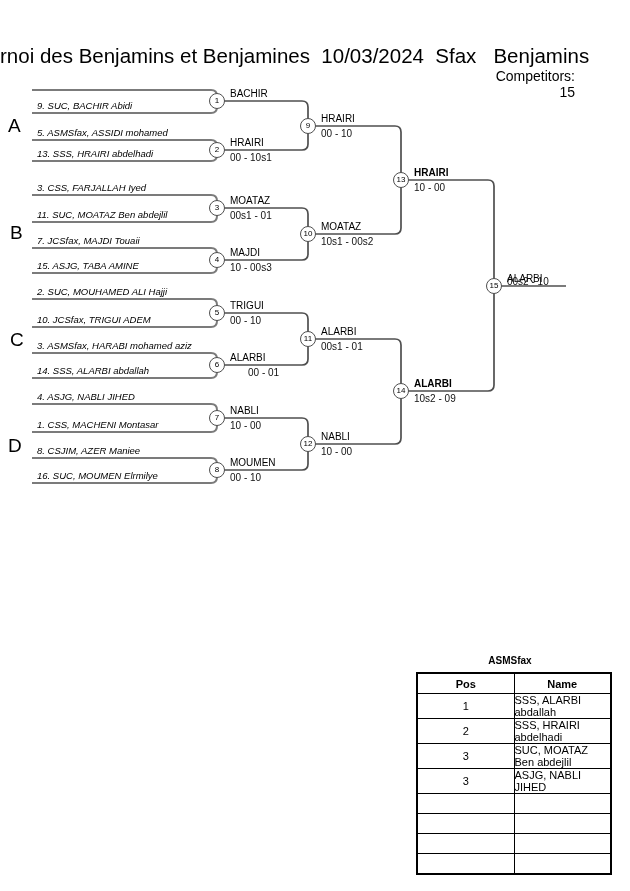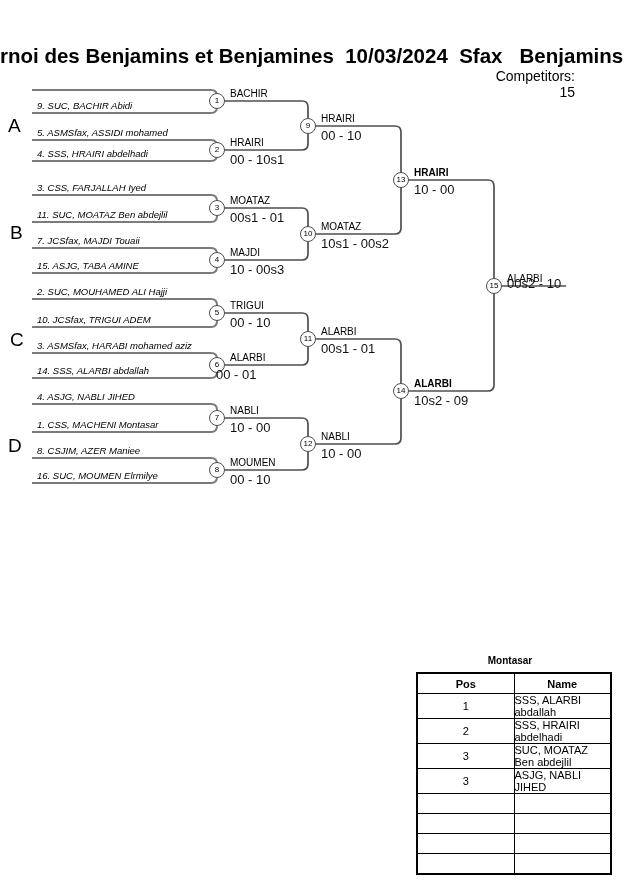--- a/index.html
+++ b/index.html
@@ -1,25 +1,25 @@
 <!DOCTYPE html>
 <html><head>
 <meta charset="utf-8">
 <style>
   html,body{margin:0;padding:0;background:#fff;}
   .page{position:relative;width:630px;height:891px;background:#fff;overflow:hidden;
         font-family:"Liberation Sans", sans-serif;color:#000;}
-  .title{position:absolute;left:0;top:44px;width:630px;font-size:20.5px;font-weight:bold;
+  .title{position:absolute;left:0;top:44px;width:630px;font-size:20.5px;font-weight:normal;
          white-space:pre;overflow:hidden;}
   .competitors{position:absolute;left:495px;top:68px;width:80px;text-align:right;font-size:14px;}
   .grp{position:absolute;font-size:19px;}
   .entry{position:absolute;font-size:9.5px;white-space:pre;font-style:italic;}
   .winner{position:absolute;font-size:10px;white-space:pre;}
   .winner.bold{font-weight:bold;}
-  .score{position:absolute;font-size:13px;white-space:pre;color:#111;}
+  .score{position:absolute;font-size:10px;white-space:pre;color:#111;}
   .circle{position:absolute;width:16px;height:16px;box-sizing:border-box;border:1.5px solid #4f4f4f;
           border-radius:50%;background:#fff;font-size:8px;line-height:13px;text-align:center;}
   svg.lines{position:absolute;left:0;top:0;}
   .results-title{position:absolute;left:416px;top:655px;width:188px;text-align:center;
                  font-size:10px;font-weight:bold;}
   table.results{position:absolute;left:416px;top:672px;width:196px;border-collapse:collapse;
                 border:2px solid #000;table-layout:fixed;font-size:11px;}
   table.results th,table.results td{border:1px solid #000;height:19px;padding:0;vertical-align:middle;}
   table.results th{font-weight:bold;text-align:center;}
   td.pos{width:26px;text-align:center;}
@@ -72,21 +72,21 @@
   </svg>
 
   <div class="grp" style="left:8px;top:115px">A</div>
   <div class="grp" style="left:10px;top:222px">B</div>
   <div class="grp" style="left:10px;top:329px">C</div>
   <div class="grp" style="left:8px;top:435px">D</div>
 
   <div class="entry" style="left:37px;top:77px"></div>
   <div class="entry" style="left:37px;top:100px">9. SUC, BACHIR Abidi</div>
   <div class="entry" style="left:37px;top:127px">5. ASMSfax, ASSIDI mohamed</div>
-  <div class="entry" style="left:37px;top:148px">4. SSS, HRAIRI abdelhadi</div>
+  <div class="entry" style="left:37px;top:148px">13. SSS, HRAIRI abdelhadi</div>
   <div class="entry" style="left:37px;top:182px">3. CSS, FARJALLAH Iyed</div>
   <div class="entry" style="left:37px;top:209px">11. SUC, MOATAZ Ben abdejlil</div>
   <div class="entry" style="left:37px;top:235px">7. JCSfax, MAJDI Touaii</div>
   <div class="entry" style="left:37px;top:260px">15. ASJG, TABA AMINE</div>
   <div class="entry" style="left:37px;top:286px">2. SUC, MOUHAMED ALI Hajji</div>
   <div class="entry" style="left:37px;top:314px">10. JCSfax, TRIGUI ADEM</div>
   <div class="entry" style="left:37px;top:340px">3. ASMSfax, HARABI mohamed aziz</div>
   <div class="entry" style="left:37px;top:365px">14. SSS, ALARBI abdallah</div>
   <div class="entry" style="left:37px;top:391px">4. ASJG, NABLI JIHED</div>
   <div class="entry" style="left:37px;top:419px">1. CSS, MACHENI Montasar</div>
@@ -123,32 +123,32 @@
   <div class="winner" style="left:321px;top:431px">NABLI</div>
   <div class="winner bold" style="left:414px;top:167px">HRAIRI</div>
   <div class="winner bold" style="left:414px;top:378px">ALARBI</div>
   <div class="winner" style="left:507px;top:273px">ALARBI</div>
 
   <div class="score" style="left:230px;top:103px"></div>
   <div class="score" style="left:230px;top:152px">00 - 10s1</div>
   <div class="score" style="left:230px;top:210px">00s1 - 01</div>
   <div class="score" style="left:230px;top:262px">10 - 00s3</div>
   <div class="score" style="left:230px;top:315px">00 - 10</div>
-  <div class="score" style="left:216px;top:367px">00 - 01</div>
+  <div class="score" style="left:248px;top:367px">00 - 01</div>
   <div class="score" style="left:230px;top:420px">10 - 00</div>
   <div class="score" style="left:230px;top:472px">00 - 10</div>
   <div class="score" style="left:321px;top:128px">00 - 10</div>
   <div class="score" style="left:321px;top:236px">10s1 - 00s2</div>
   <div class="score" style="left:321px;top:341px">00s1 - 01</div>
   <div class="score" style="left:321px;top:446px">10 - 00</div>
   <div class="score" style="left:414px;top:182px">10 - 00</div>
   <div class="score" style="left:414px;top:393px">10s2 - 09</div>
   <div class="score" style="left:507px;top:276px">00s2 - 10</div>
 
-  <div class="results-title">Montasar</div>
+  <div class="results-title">ASMSfax</div>
   <table class="results">
     <tbody>
         <tr>
       <th class="pos">Pos</th>
       <th class="name">Name</th>
     </tr>
     <tr>
       <td class="pos">1</td>
       <td class="name">SSS, ALARBI abdallah</td>
     </tr>

